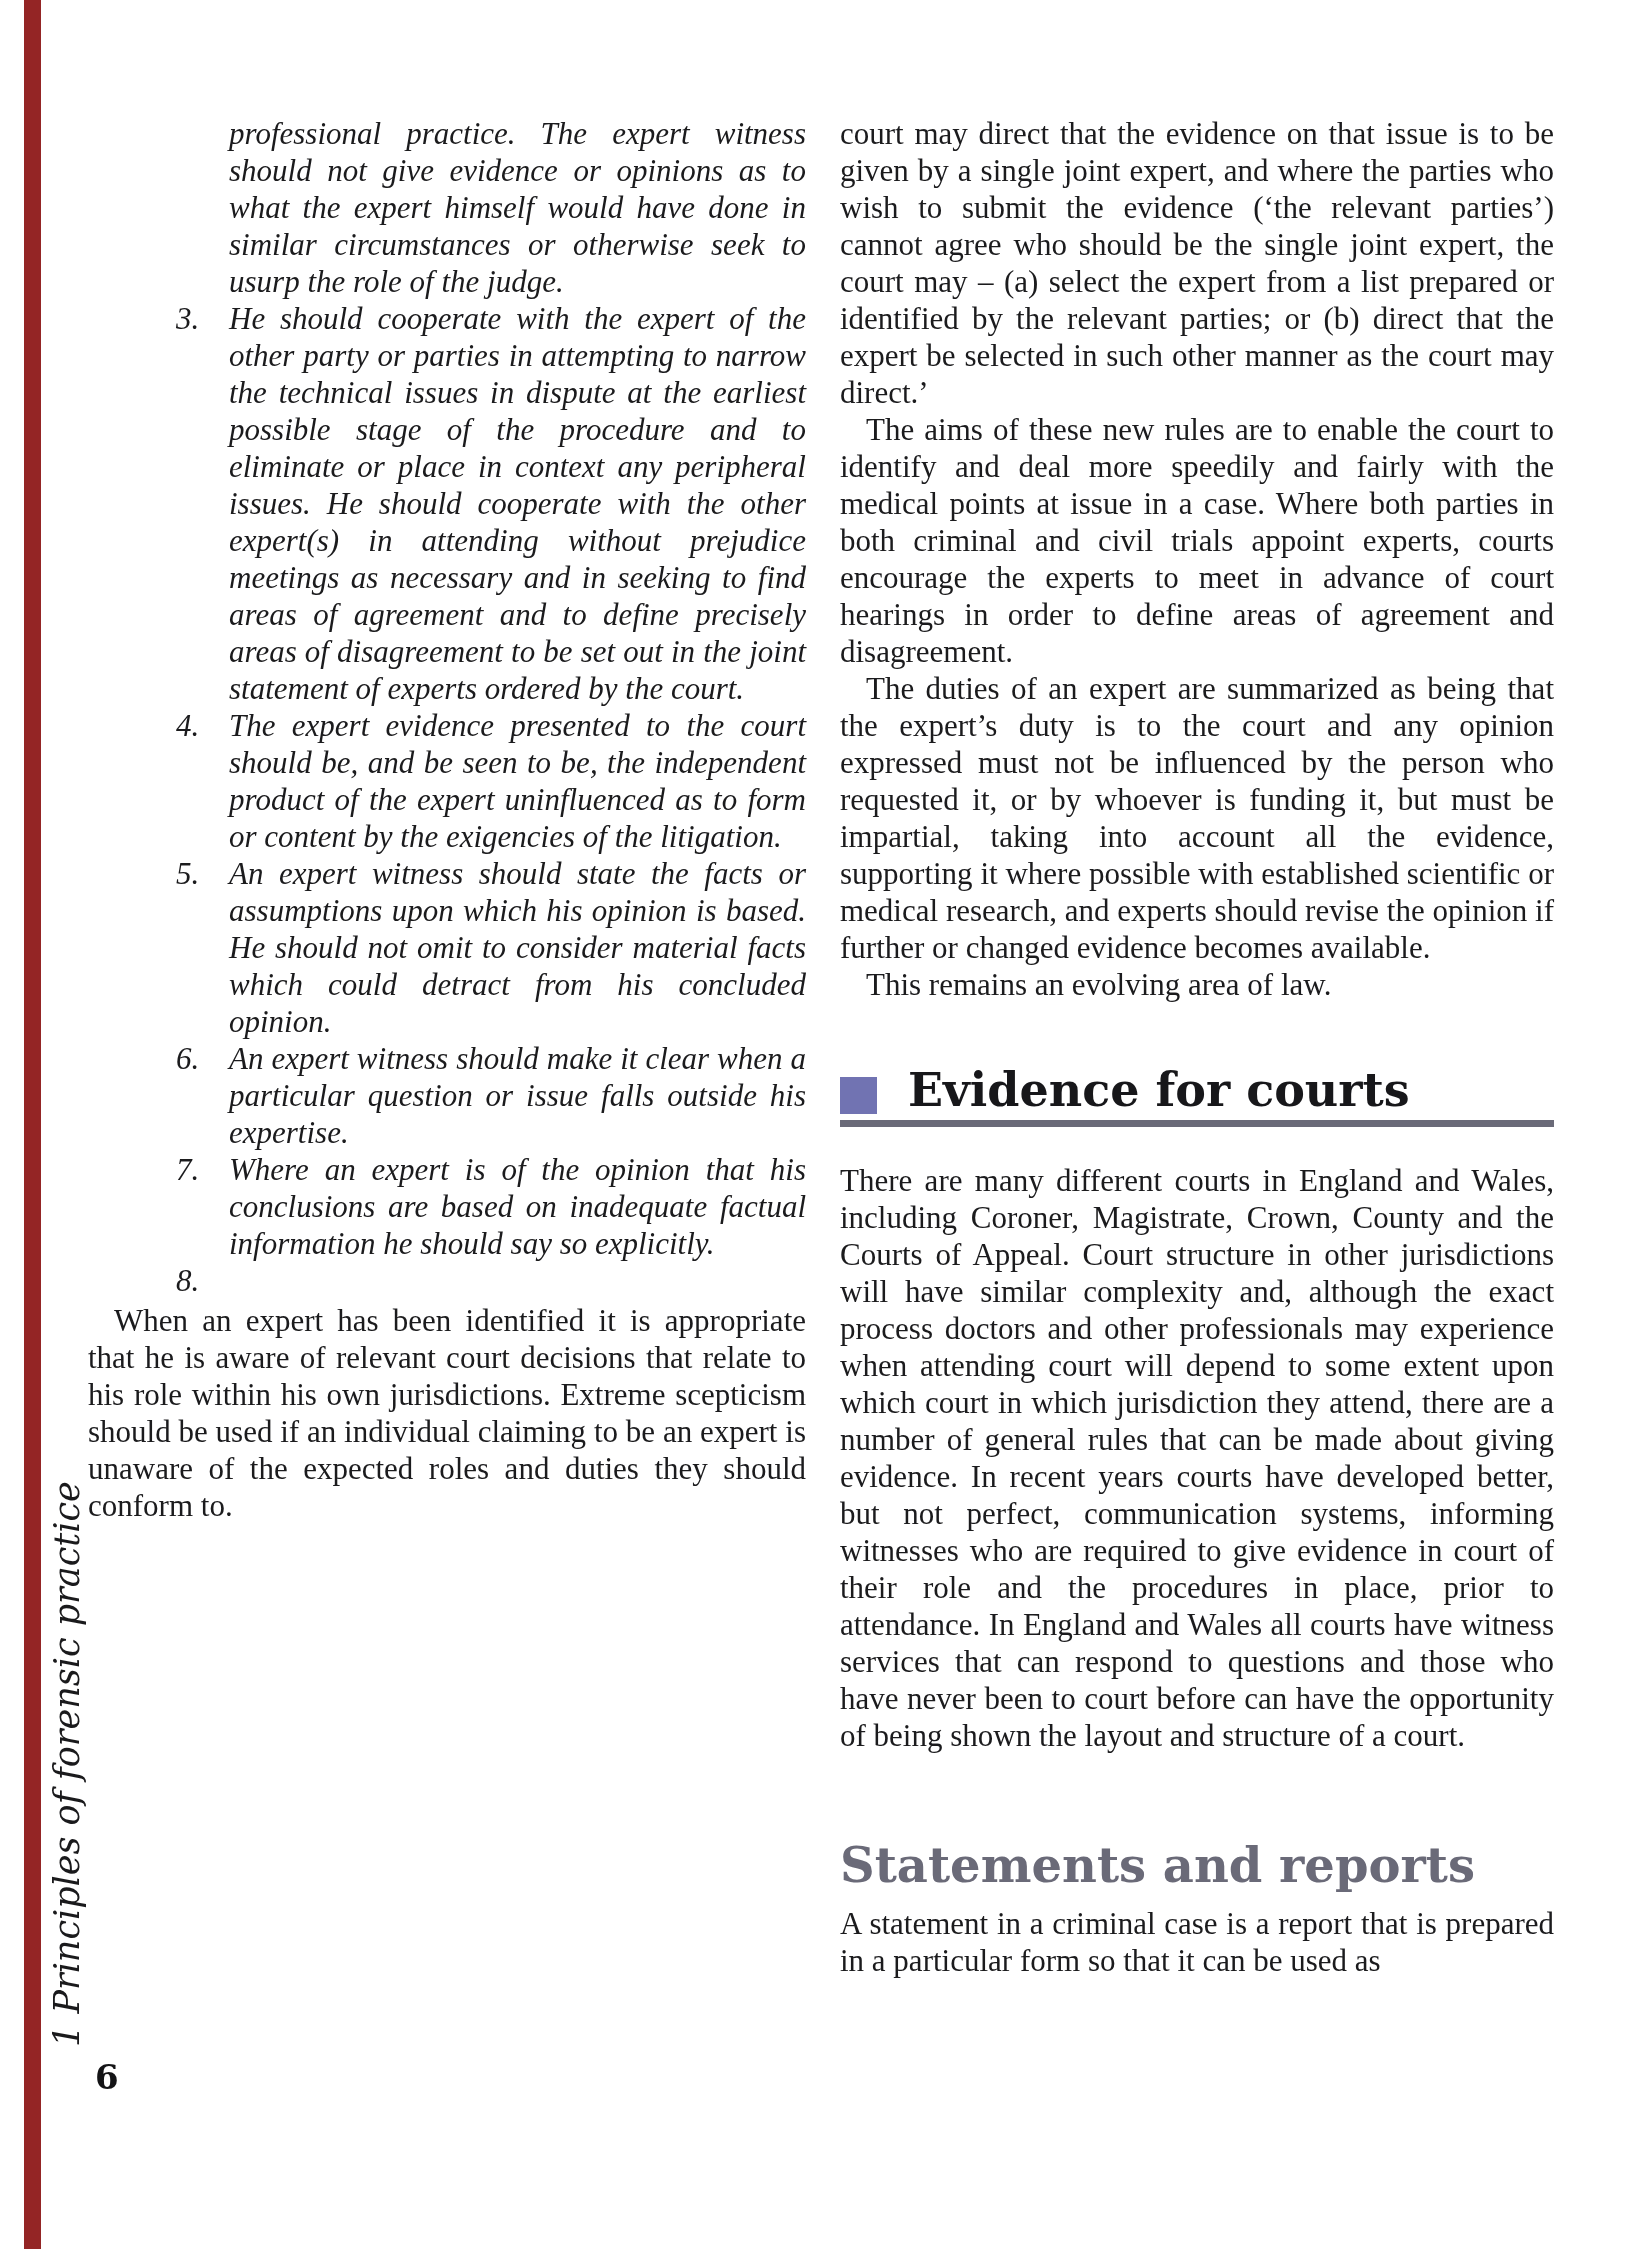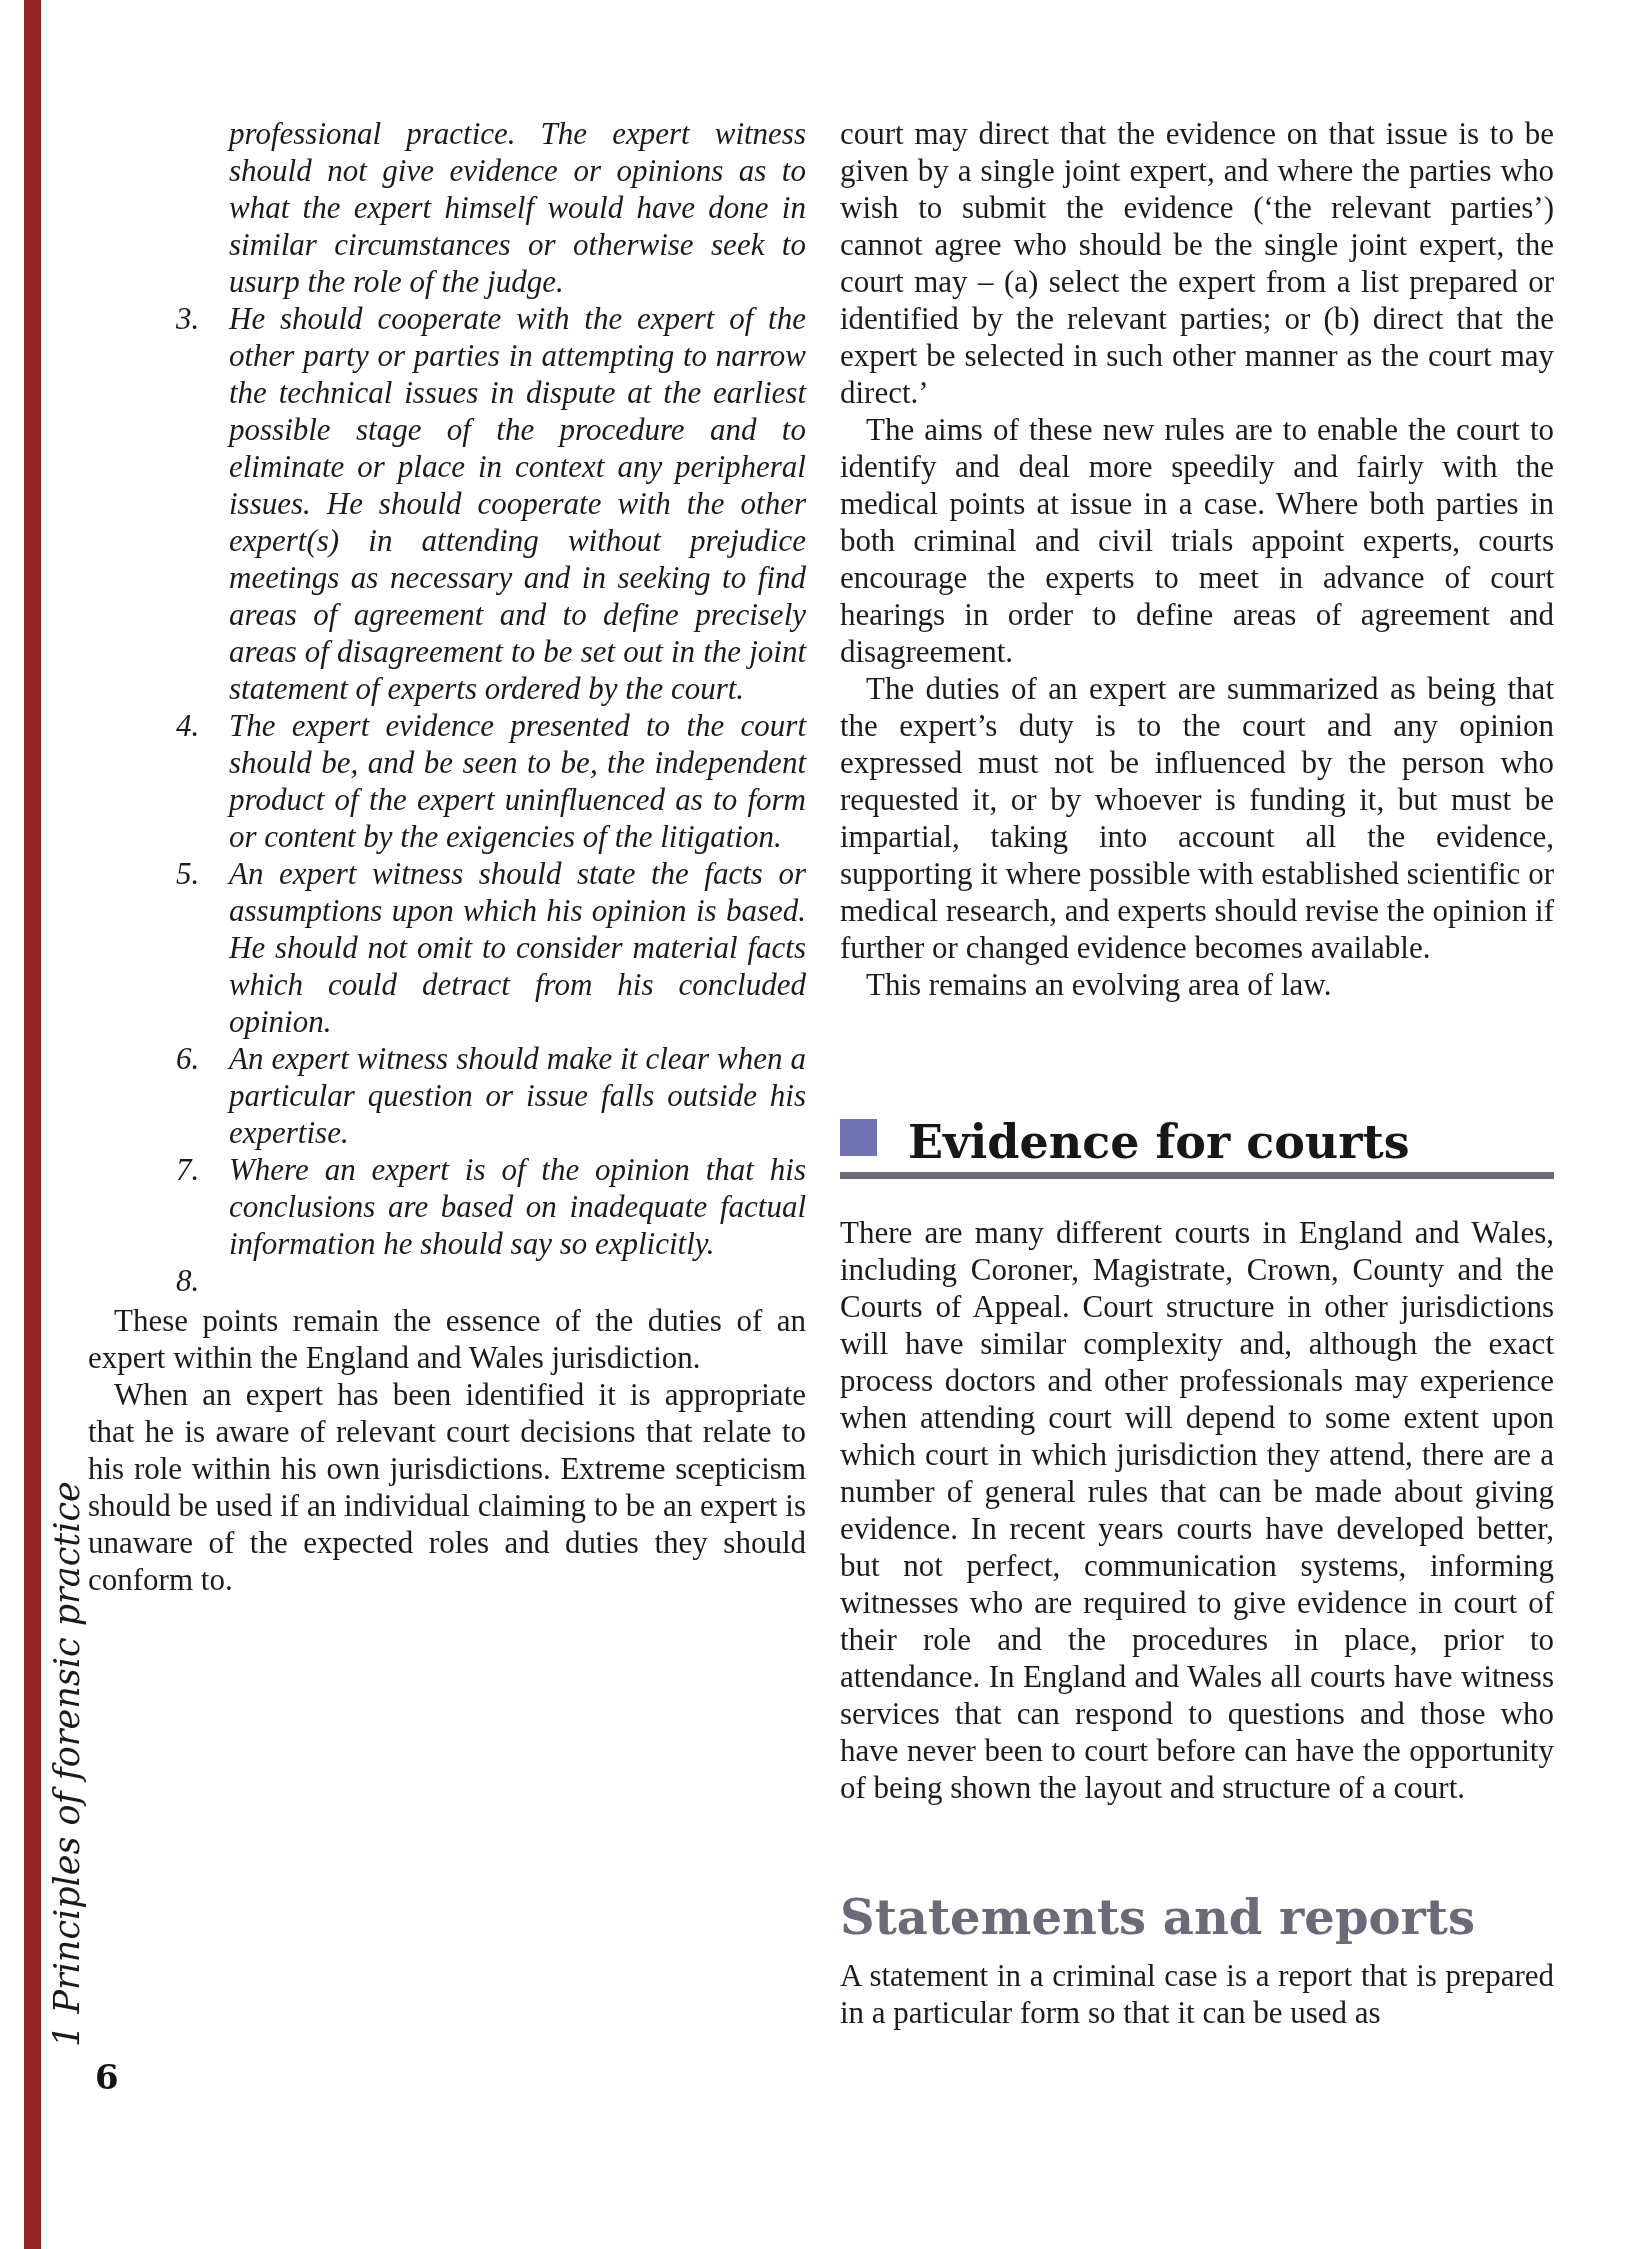--- a/index.html
+++ b/index.html
@@ -63,22 +63,22 @@
     left: 88px; top: 0;
     font-style: italic;
   }
 
   .para-group { margin-top: 40px; }
   .para-indent { text-indent: 26px; }
 
   
   .section-heading {
     display: flex;
-    align-items: flex-start;
-    margin-top: 116px;
+    align-items: flex-end;
+    margin-top: 64px;
   }
   .square-bullet {
     width: 37px; height: 37px;
     flex: 0 0 37px;
     margin-right: 31px;
   }
   .section-title {
     font-family: "DejaVu Serif", serif;
     font-weight: bold;
     font-size: 46px;
@@ -142,21 +142,20 @@
     <div class="list-item">
       <span class="num">7.</span>
       <span class="italic">Where an expert is of the opinion that his conclusions are based on inadequate factual information he should say so explicitly.</span>
     </div>
 
     <div class="list-item">
       <span class="num">8.</span>
     </div>
 
     <div class="para-group">
-      <div class="para-indent">These points remain the essence of the duties of an expert within the England and Wales jurisdiction.</div>
       <div class="para-indent">When an expert has been identified it is appropriate that he is aware of relevant court decisions that relate to his role within his own jurisdictions. Extreme scepticism should be used if an individual claiming to be an expert is unaware of the expected roles and duties they should conform to.</div>
     </div>
 
   </div>
 
   <div class="col col-right">
 
     <div>court may direct that the evidence on that issue is to be given by a single joint expert, and where the parties who wish to submit the evidence (‘the relevant parties’) cannot agree who should be the single joint expert, the court may – (a) select the expert from a list prepared or identified by the relevant parties; or (b) direct that the expert be selected in such other manner as the court may direct.’</div>
     <div class="para-indent">The aims of these new rules are to enable the court to identify and deal more speedily and fairly with the medical points at issue in a case. Where both parties in both criminal and civil trials appoint experts, courts encourage the experts to meet in advance of court hearings in order to define areas of agreement and disagreement.</div>
     <div class="para-indent">The duties of an expert are summarized as being that the expert’s duty is to the court and any opinion expressed must not be influenced by the person who requested it, or by whoever is funding it, but must be impartial, taking into account all the evidence, supporting it where possible with established scientific or medical research, and experts should revise the opinion if further or changed evidence becomes available.</div>

